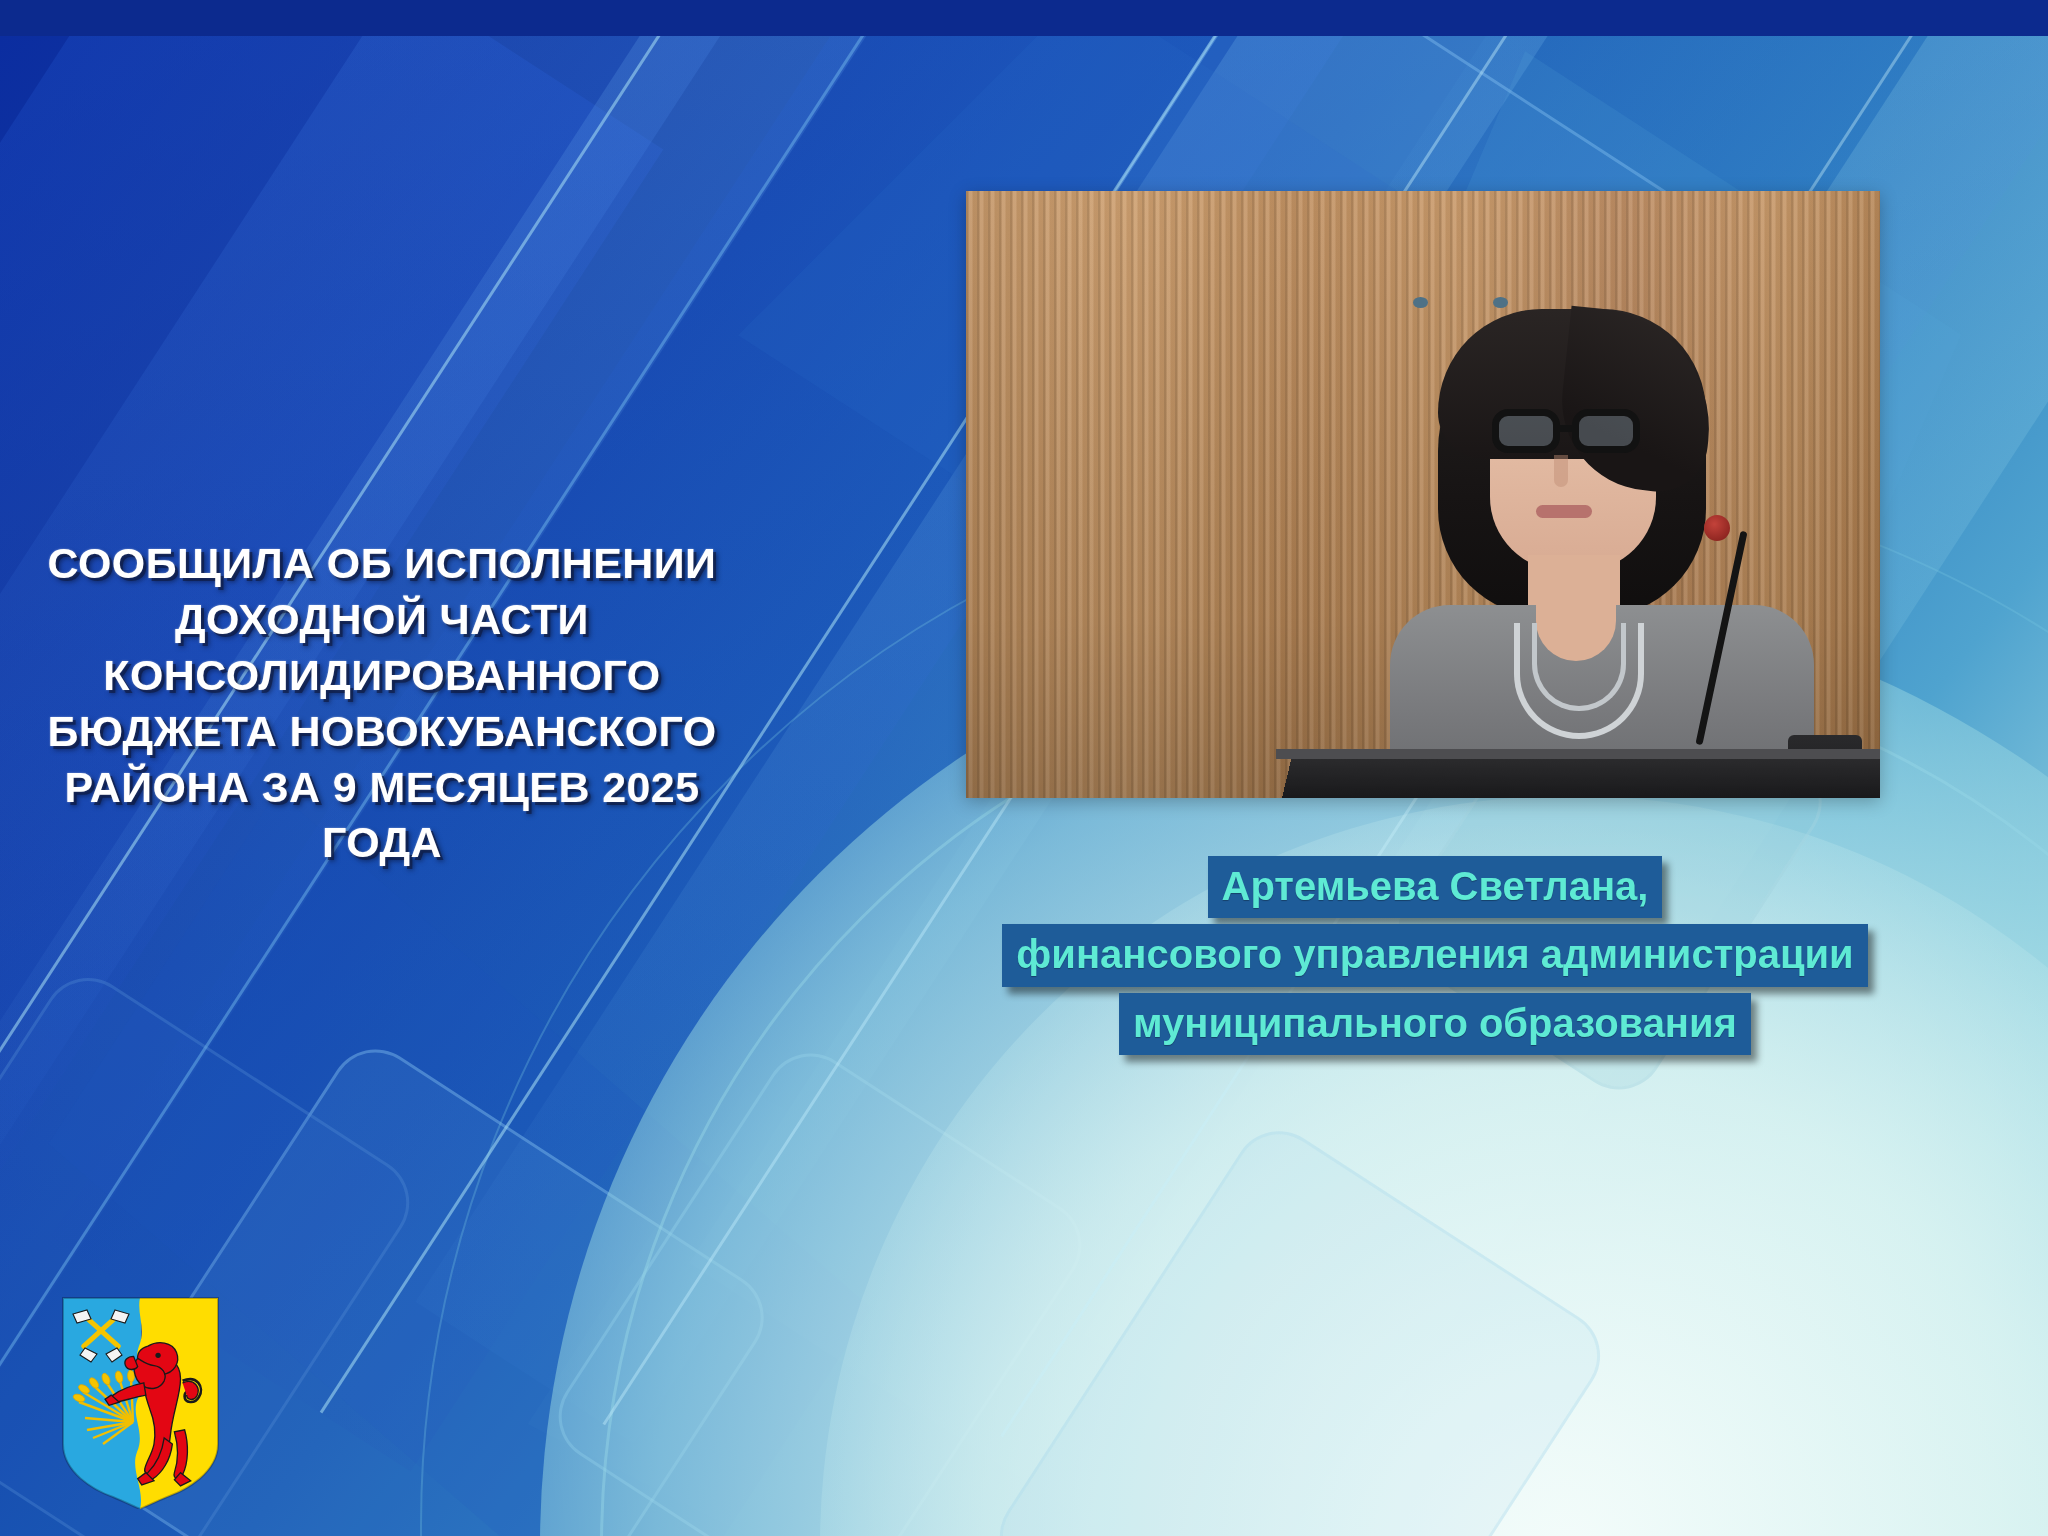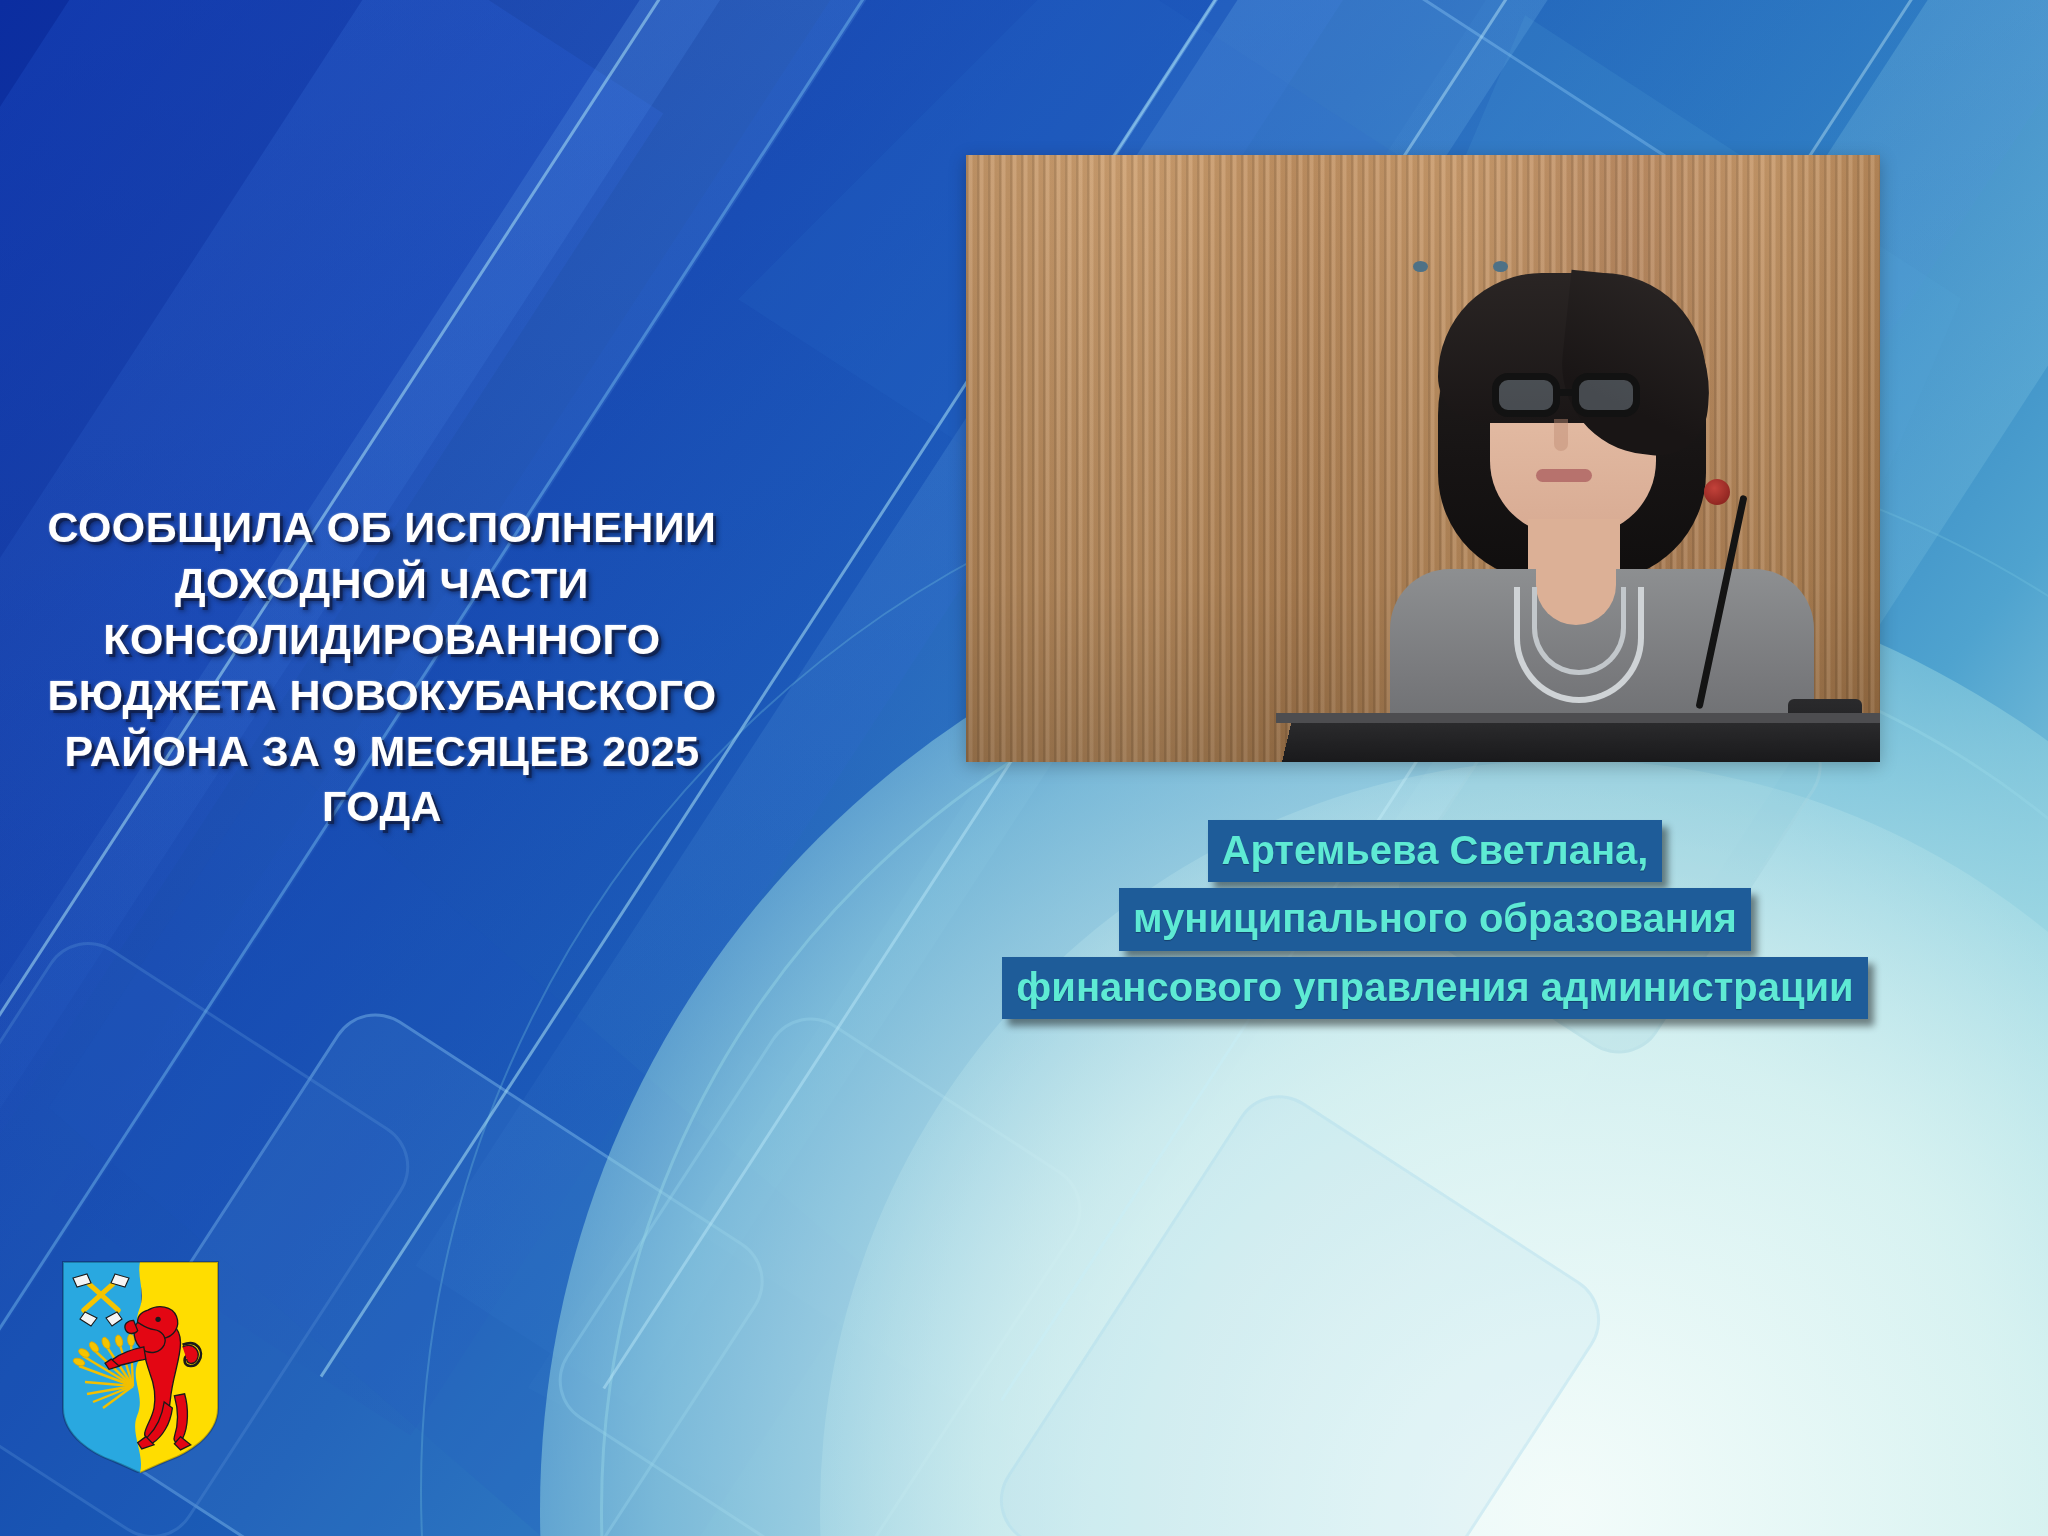--- a/index.html
+++ b/index.html
@@ -10,20 +10,21 @@
     position:relative;
   }
 
   
   #slide {
     position:absolute; inset:0;
     overflow:hidden;
     background:
       radial-gradient(ellipse 1500px 1200px at 112% 118%, #f2fbf8 0%, #e2f3ef 12%, #bfe5e6 30%, #93d3e0 48%, rgba(147,211,224,0) 68%),
       linear-gradient(128deg, #0b2da0 0%, #13399f 14%, #1547ad 28%, #1b5cb6 44%, #2a79bf 60%, #4fa3cf 76%, #9fd9e2 90%, #eaf7f4 100%);
+    margin-top: 36px;
   }
 
   .bg-layer { position:absolute; inset:0; pointer-events:none; }
 
   
   .arc {
     position:absolute;
     border-radius:50%;
   }
   .arc-a {
@@ -319,22 +320,22 @@
 
       <div class="speaker-box"></div>
 
       <div class="podium-edge"></div>
       <div class="podium"></div>
     </div>
   </div>
 
   <div id="caption">
     <span class="cap-line" data-bind="caption.lines.0">Артемьева Светлана,</span>
+    <span class="cap-line" data-bind="caption.lines.2">финансового управления администрации</span>
     <span class="cap-line" data-bind="caption.lines.3">муниципального образования</span>
-    <span class="cap-line" data-bind="caption.lines.2">финансового управления администрации</span>
   </div>
 
   <div id="coat">
     <svg class="shield-svg" width="167" height="215" viewBox="0 0 167 215">
       <defs>
         <clipPath id="shieldPath">
           <path d="M6 4 H161 V150 C161 178, 130 196, 110 203 C98 208, 90 212, 83 215 C76 212, 68 208, 56 203 C36 196, 6 178, 6 150 Z"></path>
         </clipPath>
       </defs>
 

